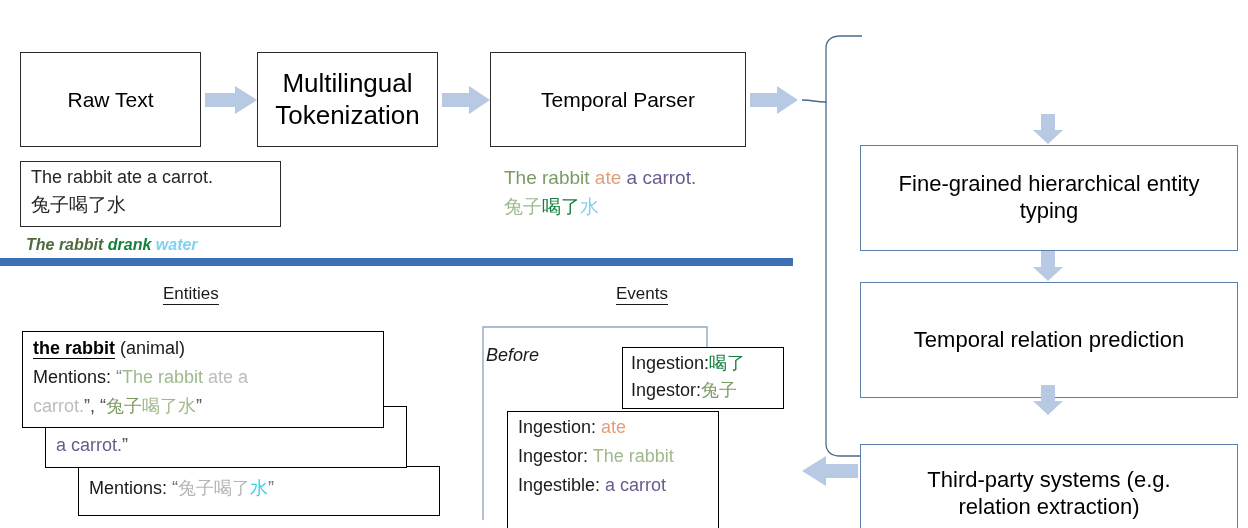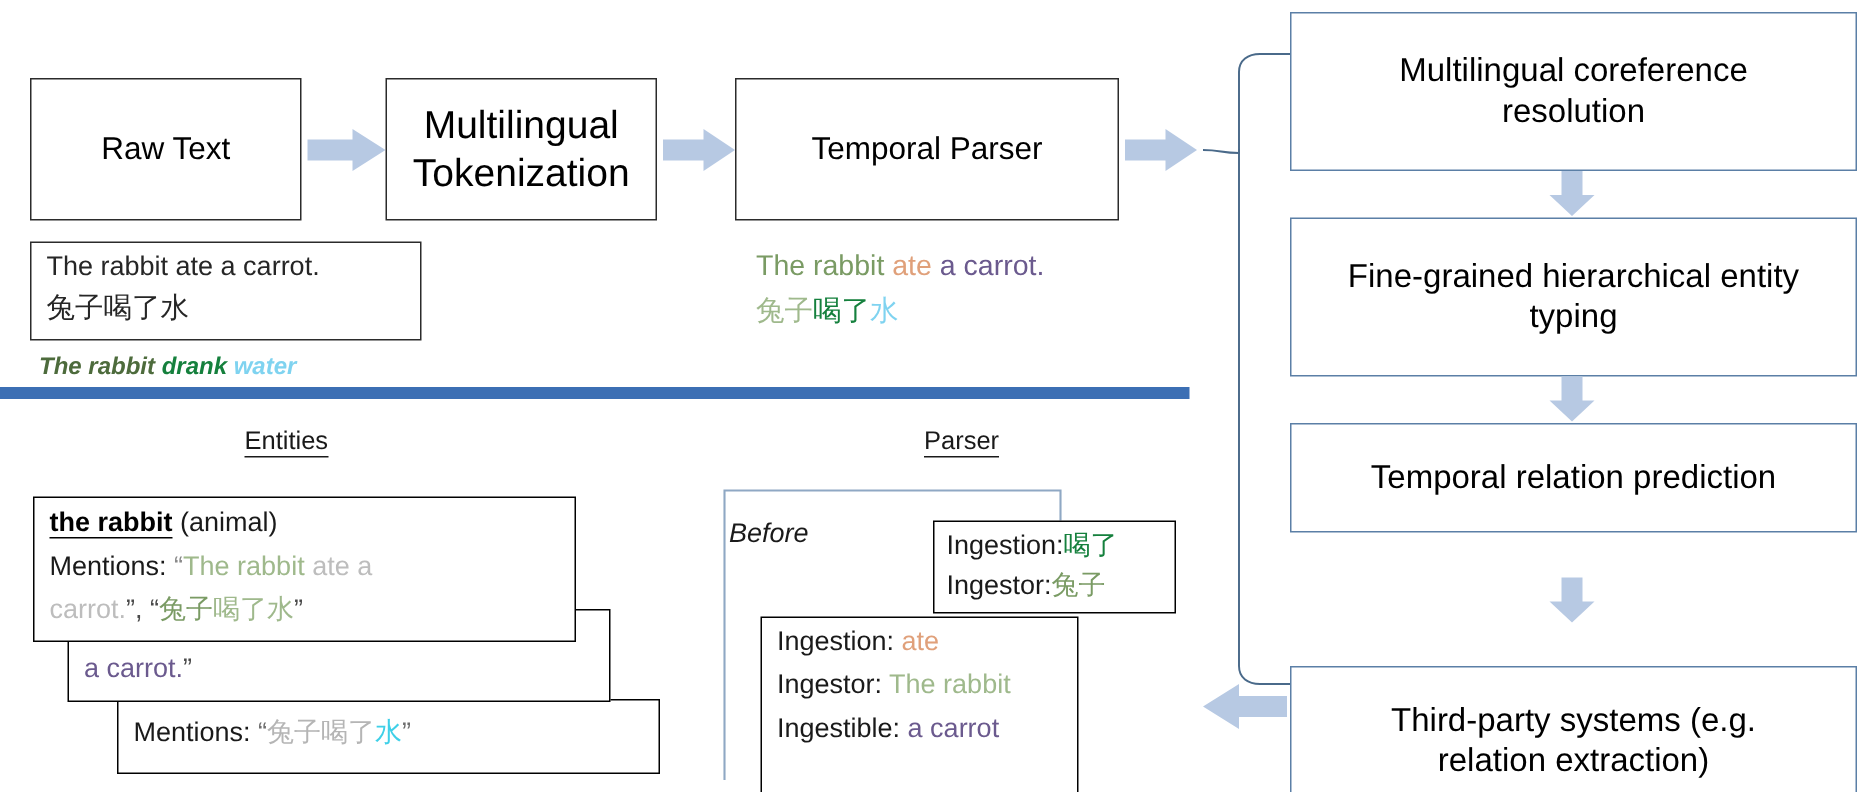--- a/index.html
+++ b/index.html
@@ -92,21 +92,21 @@
   <div class="plain" style="left:504px;top:167px;font-size:19px;white-space:nowrap;">
     <span class="g">The rabbit </span><span class="o">ate </span><span class="pu">a carrot.</span>
   </div>
   <div class="plain" style="left:504px;top:194px;font-size:19px;white-space:nowrap;">
     <span class="gy">兔子</span><span class="ye">喝了</span><span class="bl">水</span>
   </div>
 
   <div class="divider" style="left:0px;top:258px;width:793px;height:8px;"></div>
 
   <div class="hdr" style="left:163px;top:284px;"><u>Entities</u></div>
-  <div class="hdr" style="left:616px;top:284px;"><u>Parser</u></div>
+  <div class="hdr" style="left:616px;top:284px;"><u>Events</u></div>
 
   <div class="ebox" style="left:78px;top:466px;width:362px;height:50px;z-index:1;">
     <div class="ln" style="top:9px;font-size:18px;white-space:nowrap;">
       <span style="color:#1a1a1a;">Mentions: </span><span style="color:#6f6f6f;">“</span><span class="graytxt">兔子喝了</span><span class="cy">水</span><span style="color:#6f6f6f;">”</span>
     </div>
   </div>
 
   <div class="ebox" style="left:45px;top:406px;width:362px;height:62px;z-index:2;">
     <div class="ln" style="top:2px;font-size:18px;white-space:nowrap;">
       <span style="color:#1a1a1a;">Mentions: </span><span style="color:#9a9a9a;">“</span><span class="dgray">The rabbit ate </span>
@@ -149,39 +149,37 @@
       <span style="color:#1a1a1a;">Ingestion: </span><span class="o">ate</span>
     </div>
     <div style="position:absolute;left:10px;top:34px;font-size:18px;white-space:nowrap;">
       <span style="color:#1a1a1a;">Ingestor: </span><span class="gy">The rabbit</span>
     </div>
     <div style="position:absolute;left:10px;top:63px;font-size:18px;white-space:nowrap;">
       <span style="color:#1a1a1a;">Ingestible: </span><span class="pu">a carrot</span>
     </div>
   </div>
 
-  <div class="rbox" style="left:860px;top:8px;width:378px;height:106px;font-size:22px;white-space:pre-line;padding:0 8px;">Multilingual coreference
-resolution</div>
 
   <div class="arrow-r" style="left:1033px;top:114px;width:30px;height:30px;background:none;">
     <svg class="arrowsvg" width="30" height="30" viewBox="0 0 30 30">
       <polygon points="8,0 22,0 22,16 30,16 15,30 0,16 8,16" fill="#b7c9e3"></polygon>
     </svg>
   </div>
 
   <div class="rbox" style="left:860px;top:145px;width:378px;height:106px;font-size:22px;white-space:pre-line;padding:0 6px;">Fine-grained hierarchical entity
 typing</div>
 
   <div class="arrow-r" style="left:1033px;top:251px;width:30px;height:30px;background:none;">
     <svg class="arrowsvg" width="30" height="30" viewBox="0 0 30 30">
       <polygon points="8,0 22,0 22,16 30,16 15,30 0,16 8,16" fill="#b7c9e3"></polygon>
     </svg>
   </div>
 
-  <div class="rbox" style="left:860px;top:282px;width:378px;height:73px;font-size:22px;">Temporal relation prediction</div>
+  <div class="rbox" style="left:860px;top:282px;width:378px;height:116px;font-size:22px;">Temporal relation prediction</div>
 
   <div class="arrow-r" style="left:1033px;top:385px;width:30px;height:30px;background:none;">
     <svg class="arrowsvg" width="30" height="30" viewBox="0 0 30 30">
       <polygon points="8,0 22,0 22,16 30,16 15,30 0,16 8,16" fill="#b7c9e3"></polygon>
     </svg>
   </div>
 
   <div class="rbox" style="left:860px;top:444px;width:378px;height:100px;font-size:22px;white-space:pre-line;padding:0 8px;">Third-party systems (e.g.
 relation extraction)</div>
 

